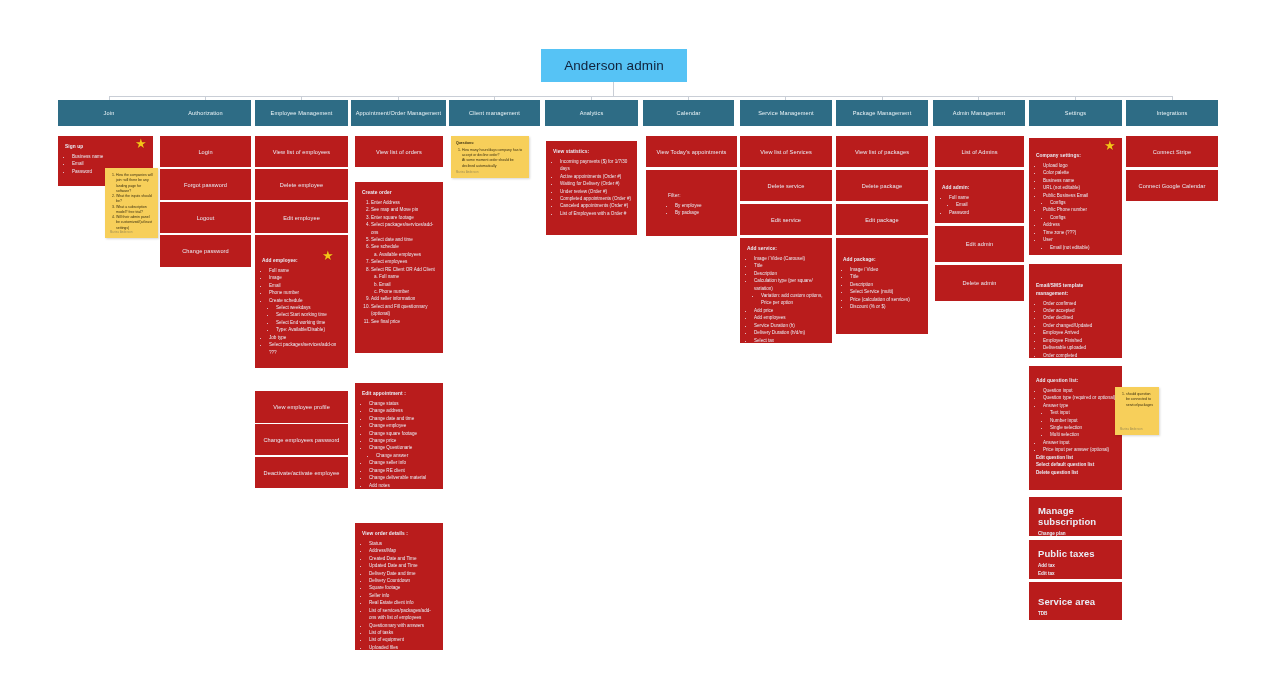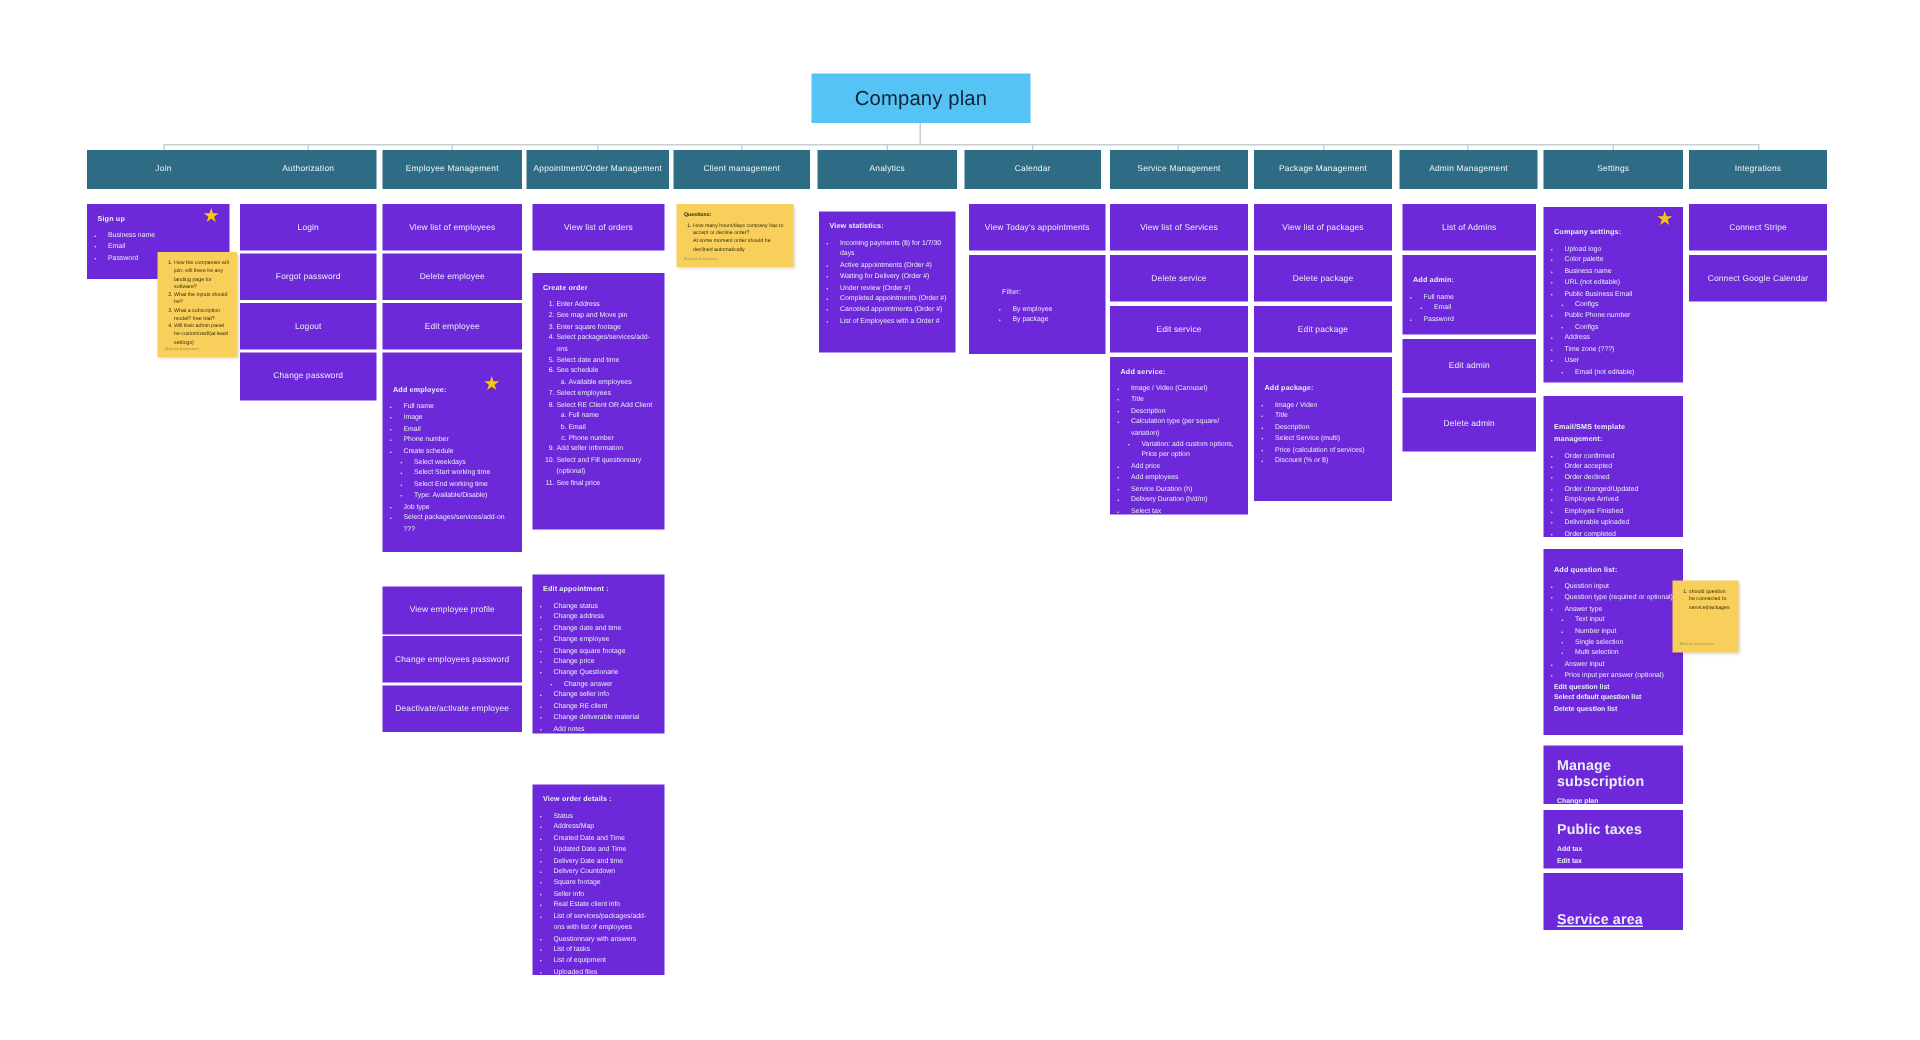--- a/index.html
+++ b/index.html
@@ -67,21 +67,21 @@
     justify-content: center;
     text-align: center;
     letter-spacing: .15px;
     padding: 0 3px;
     box-sizing: border-box;
   }
 
   
   .card {
     position: absolute;
-    background: #6d28d9;
+    background: #b91c1c;
     color: #e9edf5;
     box-sizing: border-box;
     overflow: hidden;
   }
   .card.centered {
     display: flex;
     align-items: center;
     justify-content: center;
     text-align: center;
     font-size: 5.6px;
@@ -168,21 +168,21 @@
     line-height: 1;
     text-shadow: 0 0 1px rgba(0,0,0,.25);
   }
 </style>
 </head>
 <body>
 
 <div id="canvas">
 
   <div class="root-node">
-    <span>Company plan</span>
+    <span>Anderson admin</span>
   </div>
 
   <div class="conn conn-v" style="left:613px; top:82px; height:14px;"></div>
   <div class="conn conn-h" style="left:109px; top:96px; width:1063px;"></div>
 
   <div class="conn conn-v" style="left:109px; top:96px; height:6px;"></div>
   <div class="arrow" style="left:106px; top:101px;"></div>
   <div class="conn conn-v" style="left:205px; top:96px; height:6px;"></div>
   <div class="arrow" style="left:202px; top:101px;"></div>
   <div class="conn conn-v" style="left:301px; top:96px; height:6px;"></div>
@@ -558,21 +558,21 @@
 
   </div>
 
   <div class="card bigcard" style="left:1029px; top:540px; width:93px; height:39px;">
     <span class="bigttl">Public taxes</span>
     <span class="sub">Add tax</span>
     <span class="sub">Edit tax</span>
     <span class="sub">Delete tax</span>
   </div>
 
-  <div class="card bigcard" style="left:1029px; top:582px; width:93px; height:38px; padding-top:26px;text-decoration:underline;">
+  <div class="card bigcard" style="left:1029px; top:582px; width:93px; height:38px; padding-top:14px;">
     <span class="bigttl">Service area</span>
     <span class="sub">TDB</span>
   </div>
 
   <div class="card centered" style="left:1126px; top:136px; width:92px; height:31px;">
     <span>Connect Stripe</span>
   </div>
   <div class="card centered" style="left:1126px; top:170px; width:92px; height:31px;">
     <span>Connect Google Calendar</span>
   </div>

